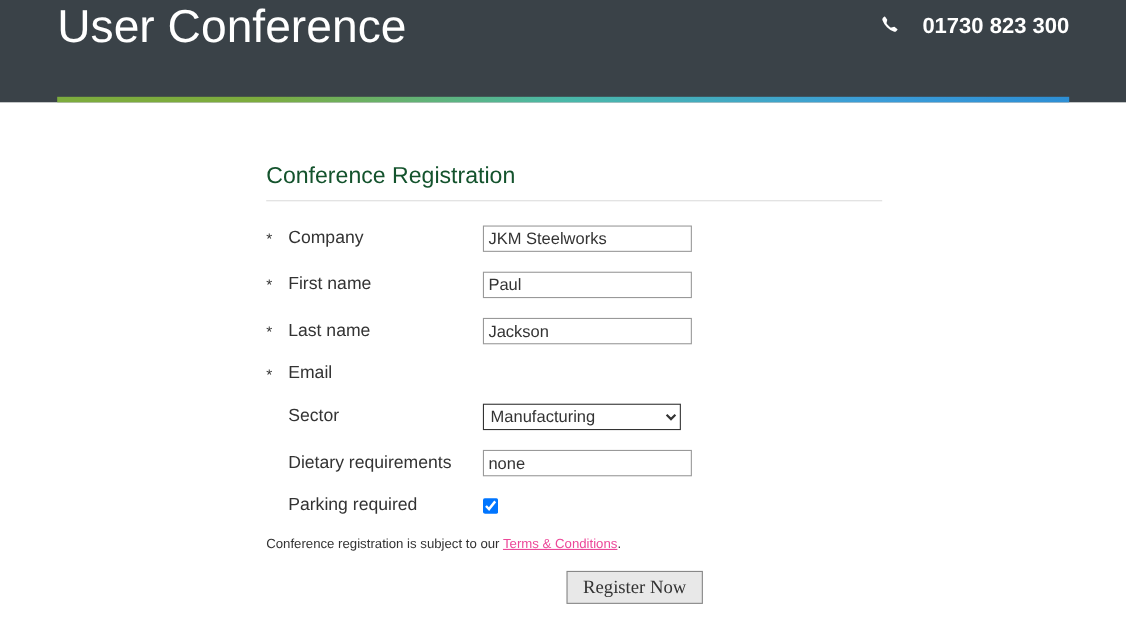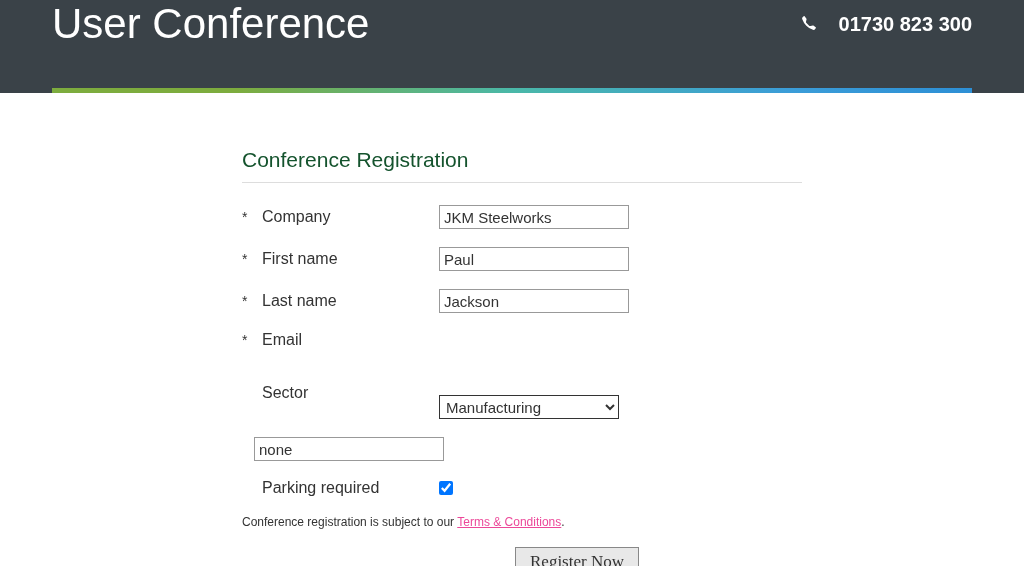--- a/index.html
+++ b/index.html
@@ -98,21 +98,20 @@
     }
     .form-select {
       width: 180px;
       height: 24px;
       border: 1px solid #333;
       padding: 1px 2px;
       font-size: 15px;
       font-family: Arial, sans-serif;
       background: #fff;
       color: #333;
-      margin-top: 28px;
     }
     .form-checkbox {
       width: 14px;
       height: 14px;
     }
     .terms-text {
       font-size: 12px;
       color: #333;
       margin-top: 6px;
       margin-bottom: 18px;
@@ -183,20 +182,21 @@
   <div class="form-row">
     <span class="required-marker"></span>
     <label class="form-label">Sector</label>
     <select class="form-select">
       <option>Manufacturing</option>
     </select>
   </div>
 
   <div class="form-row">
     <span class="required-marker"></span>
+    <label class="form-label">Dietary requirements</label>
     <input type="text" class="form-input" value="none" style="">
   </div>
 
   <div class="form-row">
     <span class="required-marker"></span>
     <label class="form-label">Parking required</label>
     <input type="checkbox" class="form-checkbox" checked="" style="">
   </div>
 
   <div class="terms-text">

